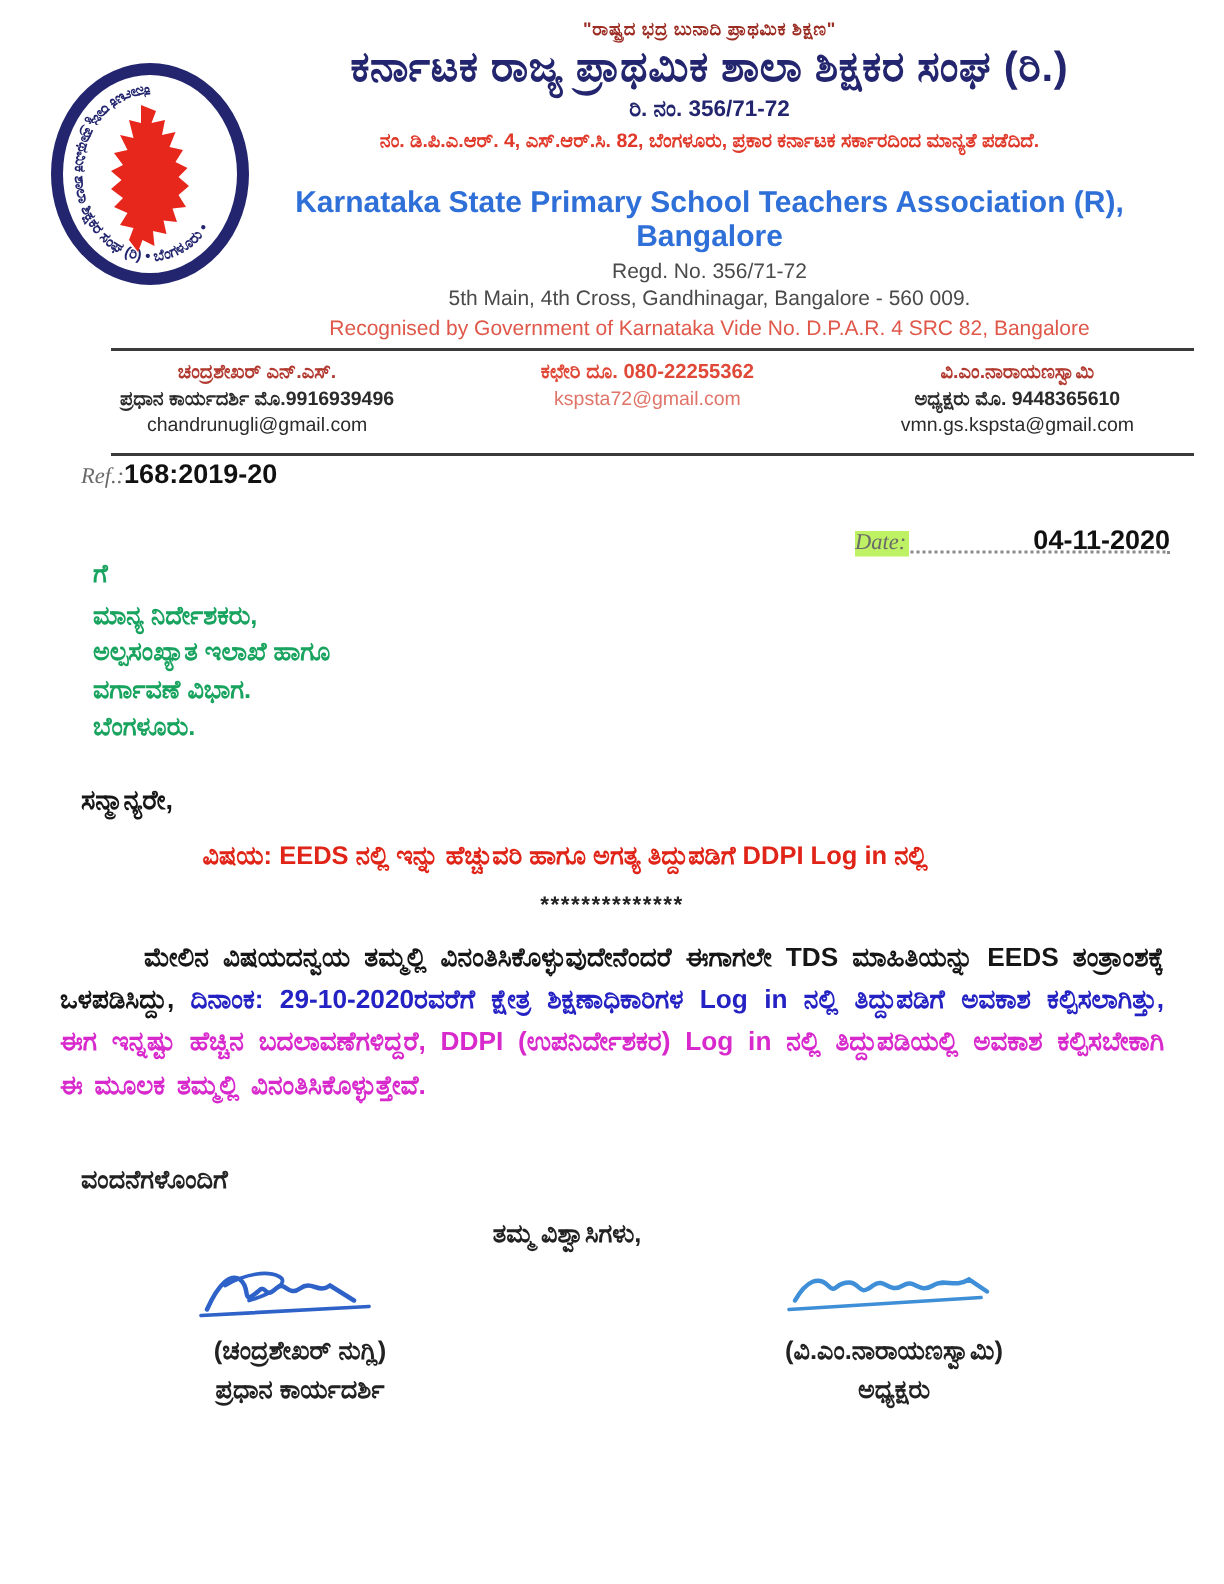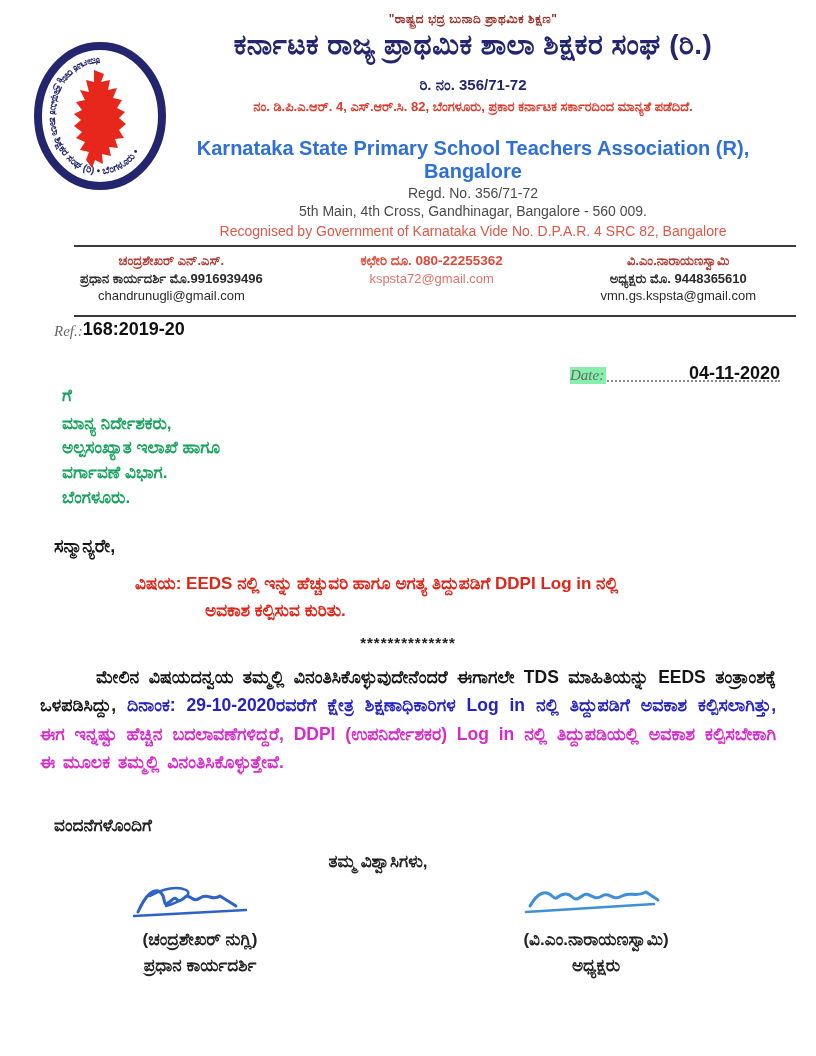--- a/index.html
+++ b/index.html
@@ -12,21 +12,21 @@
   .page { width:816px; height:1056px; position:relative; background:#fff; }
 
   
   .header { position:relative; padding:12px 20px 0 20px; text-align:center; }
   .logo {
     position:absolute; left:34px; top:42px; width:132px; height:148px;
   }
   .head-text { padding-left:130px; }
   .tagline { font-size:12px; font-weight:bold; color:#9b2d23; letter-spacing:.5px; }
   .title-kn { font-size:28px; font-weight:bold; color:#23266e; margin-top:3px; letter-spacing:.5px;}
-  .regno-kn { font-size:15px; font-weight:bold; color:#23266e; margin-top:14px; }
+  .regno-kn { font-size:15px; font-weight:bold; color:#23266e; margin-top:2px; }
   .recog-kn { font-size:13px; font-weight:bold; color:#e0392a; margin-top:5px; }
   .title-en { font-size:20px; font-weight:bold; color:#2e6fd8; margin-top:22px; }
   .regd-en  { font-size:14px; color:#4a4a4a; margin-top:2px; }
   .addr-en  { font-size:14px; color:#4a4a4a; margin-top:2px; }
   .recognised-en { font-size:14px; color:#df584a; margin-top:4px; }
 
   .rule { border:none; border-top:2.5px solid #3a3a3a; margin:6px 0 0 54px; }
 
   
   .contacts { display:flex; justify-content:space-between; padding:5px 40px 4px 60px;gap:20px; }
@@ -38,21 +38,21 @@
   .c-email-red { font-size:13px; color:#e07468; }
 
   
   .refrow { display:flex; justify-content:space-between; padding:6px 36px 0 54px; }
   .ref-left { display:flex; align-items:flex-start; gap:0; }
   .ref-label { font-family:"Liberation Serif","DejaVu Serif",serif; font-style:italic; font-size:15px; color:#6a6a6a; }
   .ref-no { font-size:18px; font-weight:bold; color:#111; position:relative; top:-4px;}
   .date-wrap { position:relative; width:210px; text-align:right; }
   .date-value { font-size:18px; font-weight:bold; color:#111; display:block;margin-top:40px; }
   .date-dots { position:absolute; right:0; bottom:2px; width:208px; border-bottom:2px dotted #8a8a8a; }
-  .date-label { font-family:"Liberation Serif","DejaVu Serif",serif; font-style:italic; font-size:15px; color:#6a6a6a; position:absolute; left:0; bottom:0; background:#86efac; padding-right:2px;}
+  .date-label { font-family:"Liberation Serif","DejaVu Serif",serif; font-style:italic; font-size:15px; color:#6a6a6a; position:absolute; left:0; bottom:0; background:#bef264; padding-right:2px;}
 
   
   .to-word { padding:2px 0 0 62px; font-size:17px; font-weight:bold; color:#18a35e; }
   .recipient { padding:6px 0 0 62px; font-size:17px; font-weight:bold; color:#18a35e; line-height:1.45; }
 
   
   .greeting { padding:26px 0 0 54px; font-size:18px; font-weight:bold; color:#161616; }
   .subject { margin:14px 0 0 135px; width:600px; font-size:17px; font-weight:bold; color:#e02418; line-height:1.55; }
   .subject-l2 { padding-left:70px; }
   .stars { text-align:center; font-size:15px; font-weight:bold; color:#222; margin-top:10px; letter-spacing:1px; }
@@ -141,21 +141,20 @@
     <div>ಮಾನ್ಯ ನಿರ್ದೇಶಕರು,</div>
     <div>ಅಲ್ಪಸಂಖ್ಯಾತ ಇಲಾಖೆ ಹಾಗೂ</div>
     <div>ವರ್ಗಾವಣೆ ವಿಭಾಗ.</div>
     <div>ಬೆಂಗಳೂರು.</div>
   </div>
 
   <div class="greeting">ಸನ್ಮಾನ್ಯರೇ,</div>
 
   <div class="subject">
     <div>ವಿಷಯ: EEDS ನಲ್ಲಿ ಇನ್ನು ಹೆಚ್ಚುವರಿ ಹಾಗೂ ಅಗತ್ಯ ತಿದ್ದುಪಡಿಗೆ DDPI Log in ನಲ್ಲಿ</div>
-    <div class="subject-l2">ಅವಕಾಶ ಕಲ್ಪಿಸುವ ಕುರಿತು.</div>
   </div>
 
   <div class="stars">**************</div>
 
   <p class="para"><span>ಮೇಲಿನ ವಿಷಯದನ್ವಯ ತಮ್ಮಲ್ಲಿ ವಿನಂತಿಸಿಕೊಳ್ಳುವುದೇನೆಂದರೆ ಈಗಾಗಲೇ TDS ಮಾಹಿತಿಯನ್ನು EEDS ತಂತ್ರಾಂಶಕ್ಕೆ ಒಳಪಡಿಸಿದ್ದು, </span><span class="seg-blue">ದಿನಾಂಕ: 29-10-2020ರವರೆಗೆ ಕ್ಷೇತ್ರ ಶಿಕ್ಷಣಾಧಿಕಾರಿಗಳ Log in ನಲ್ಲಿ ತಿದ್ದುಪಡಿಗೆ ಅವಕಾಶ ಕಲ್ಪಿಸಲಾಗಿತ್ತು, </span><span class="seg-magenta">ಈಗ ಇನ್ನಷ್ಟು ಹೆಚ್ಚಿನ ಬದಲಾವಣೆಗಳಿದ್ದರೆ, DDPI (ಉಪನಿರ್ದೇಶಕರ) Log in ನಲ್ಲಿ ತಿದ್ದುಪಡಿಯಲ್ಲಿ ಅವಕಾಶ ಕಲ್ಪಿಸಬೇಕಾಗಿ ಈ ಮೂಲಕ ತಮ್ಮಲ್ಲಿ ವಿನಂತಿಸಿಕೊಳ್ಳುತ್ತೇವೆ.</span></p>
 
   <div class="regards">ವಂದನೆಗಳೊಂದಿಗೆ</div>
   <div class="yours">ತಮ್ಮ ವಿಶ್ವಾಸಿಗಳು,</div>
 
   <div class="sig-row">

